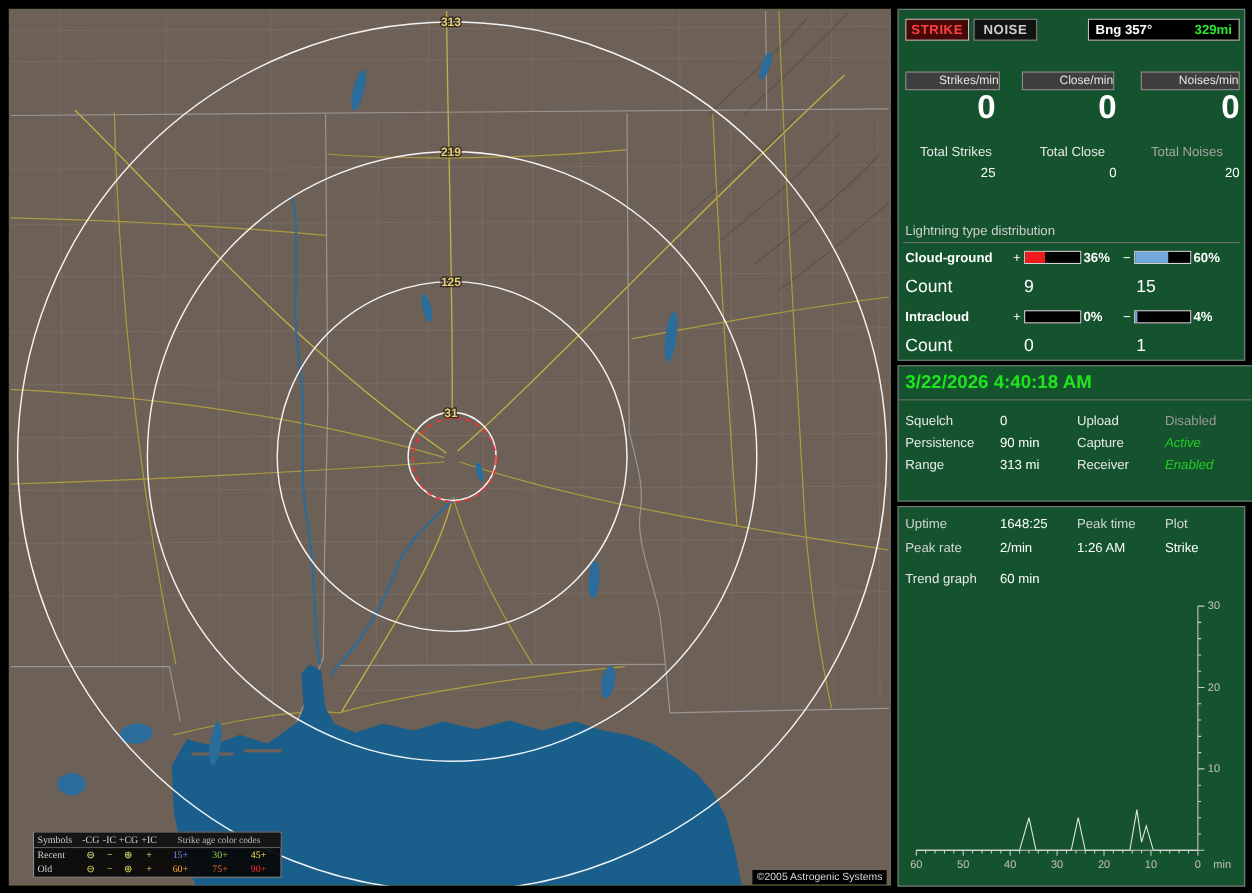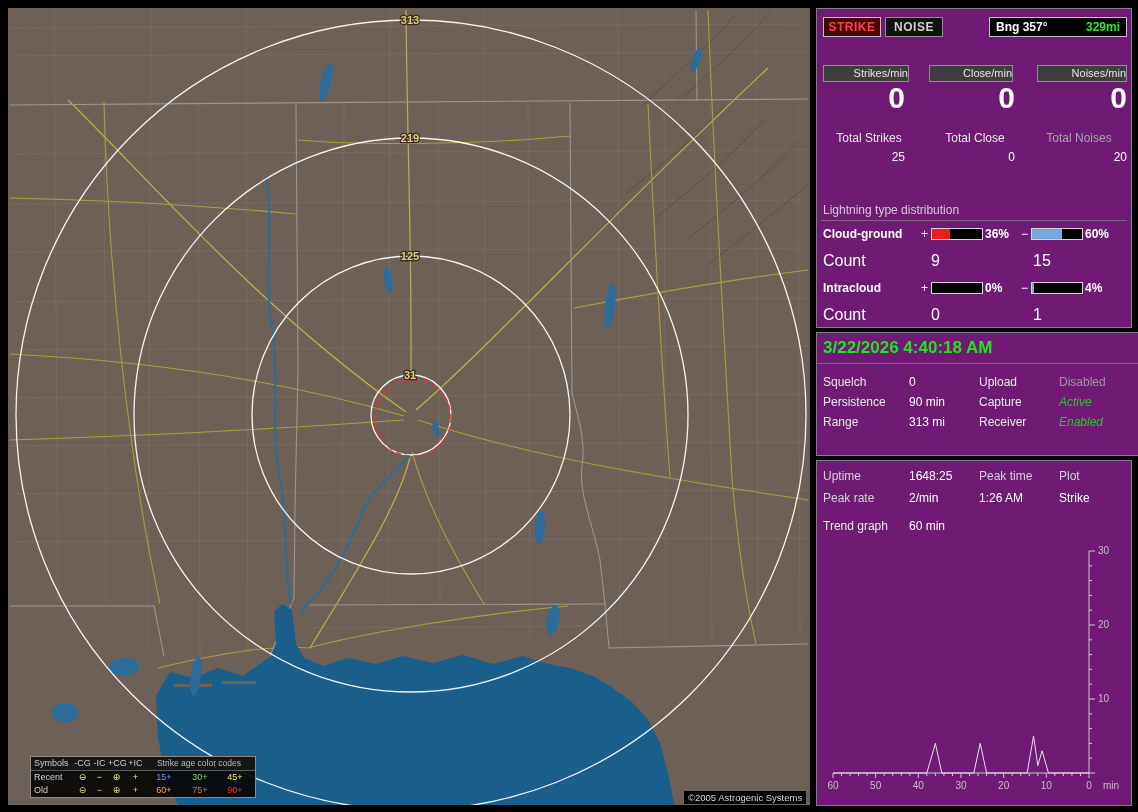--- a/index.html
+++ b/index.html
@@ -8,33 +8,33 @@
 
   
   .map{position:absolute;left:8px;top:8px;width:802px;height:797px;background:#4d7c0f;}
   .map svg{position:absolute;left:0;top:0;}
   .ringlbl{font:bold 11px "Liberation Sans",sans-serif;fill:#e8cd74;text-anchor:middle;
            paint-order:stroke;stroke:rgba(40,34,28,.85);stroke-width:2.5px;}
 
   .legend{position:absolute;left:22px;top:748px;width:224px;background:rgba(8,8,8,.93);
           border:1px solid #8a8a8a;font-size:9px;color:#cfcfcf;}
   .lrow{display:grid;grid-template-columns:40px 17px 17px 17px 21px 36px 36px 34px;
-        line-height:13px;padding:0 3px;}
+        line-height:13px;padding:0 3px;font-family:Liberation Serif, serif;}
   .lrow.hdr{border-bottom:1px solid #5a5a5a;background:#161616;}
   .lc{text-align:center;}
   .age-hdr{grid-column:6/9;font-size:8.5px;text-align:center;color:#bdbdbd;}
   .sym-recent{color:#dff07e}.sym-old{color:#dcdc5a}
   .ac0{color:#6f8fff}.ac1{color:#8fd24a}.ac2{color:#ffe34a}
   .ac3{color:#ffa63a}.ac4{color:#ff6a2a}.ac5{color:#ff2a2a}
 
   .copyright{position:absolute;left:676px;top:783px;background:#000;color:#d8d8d8;
              font-size:9.5px;padding:1px 4px;white-space:nowrap;}
 
   
-  .panel{position:absolute;left:816px;width:314px;background:#701a75;border:1px solid #7f7f7f;}
+  .panel{position:absolute;left:816px;width:314px;background:#14532d;border:1px solid #7f7f7f;}
   #panel1{top:8px;height:318px;}
   #panel2{top:332px;height:122px;padding-left:40px;}
   #panel3{top:460px;height:344px;}
 
   .p1-btn{position:absolute;top:8px;height:18px;line-height:18px;text-align:center;
           font-size:12px;font-weight:bold;letter-spacing:.5px;cursor:default;}
   #strikeBtn{left:6px;width:56px;background:#470808;color:#ff4040;border:1px solid #bfbfbf;}
   #noiseBtn{left:68px;width:56px;background:#121212;color:#cfcfcf;border:1px solid #8f8f8f;}
   .bng{position:absolute;top:8px;left:172px;width:124px;height:18px;border:1px solid #bfbfbf;
        display:flex;justify-content:space-between;padding:0 6px;font-weight:bold;font-size:12px;

